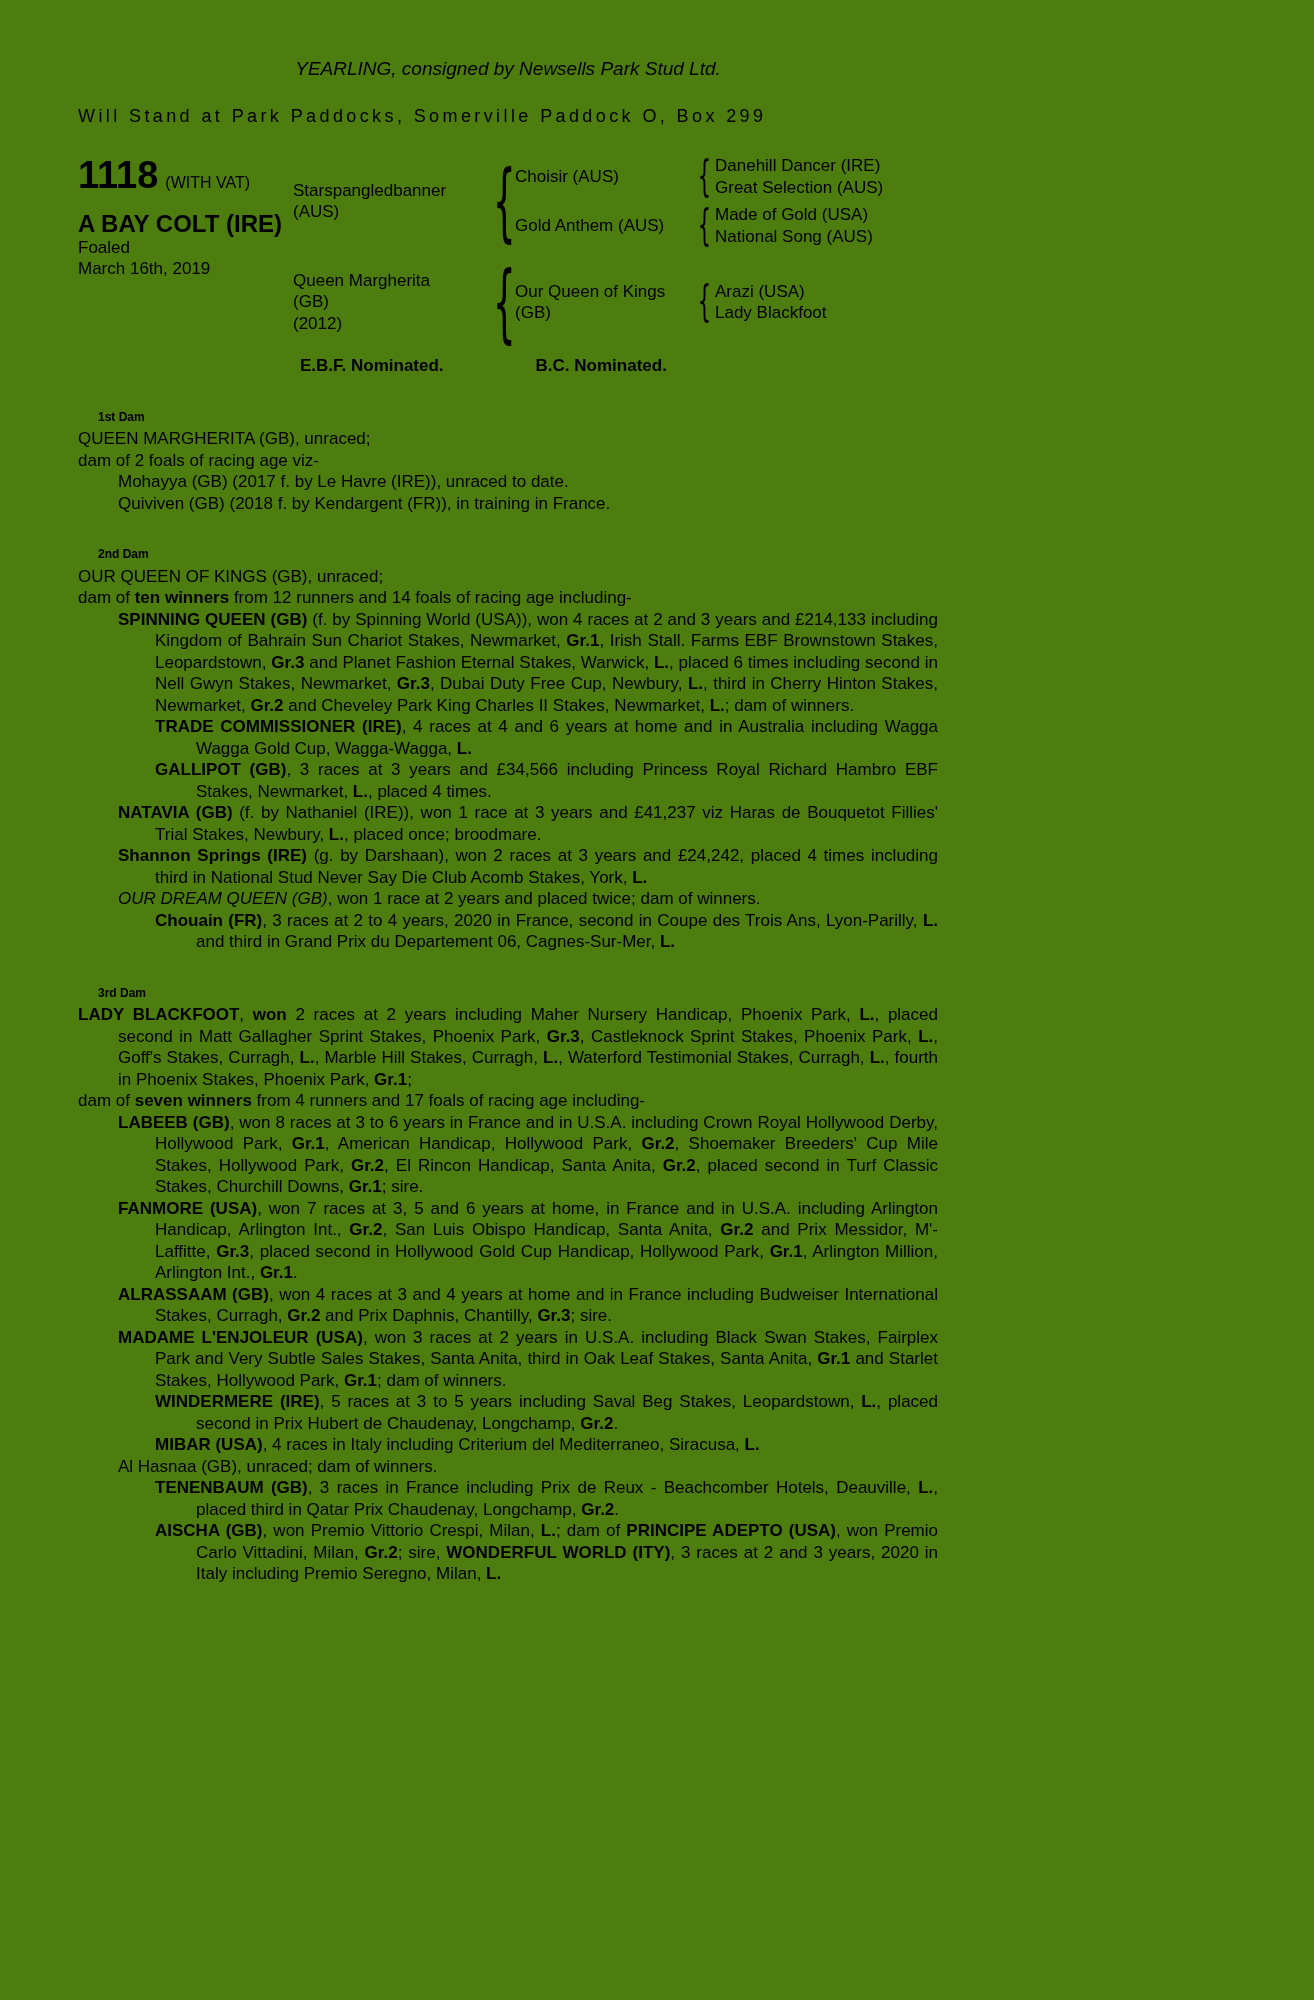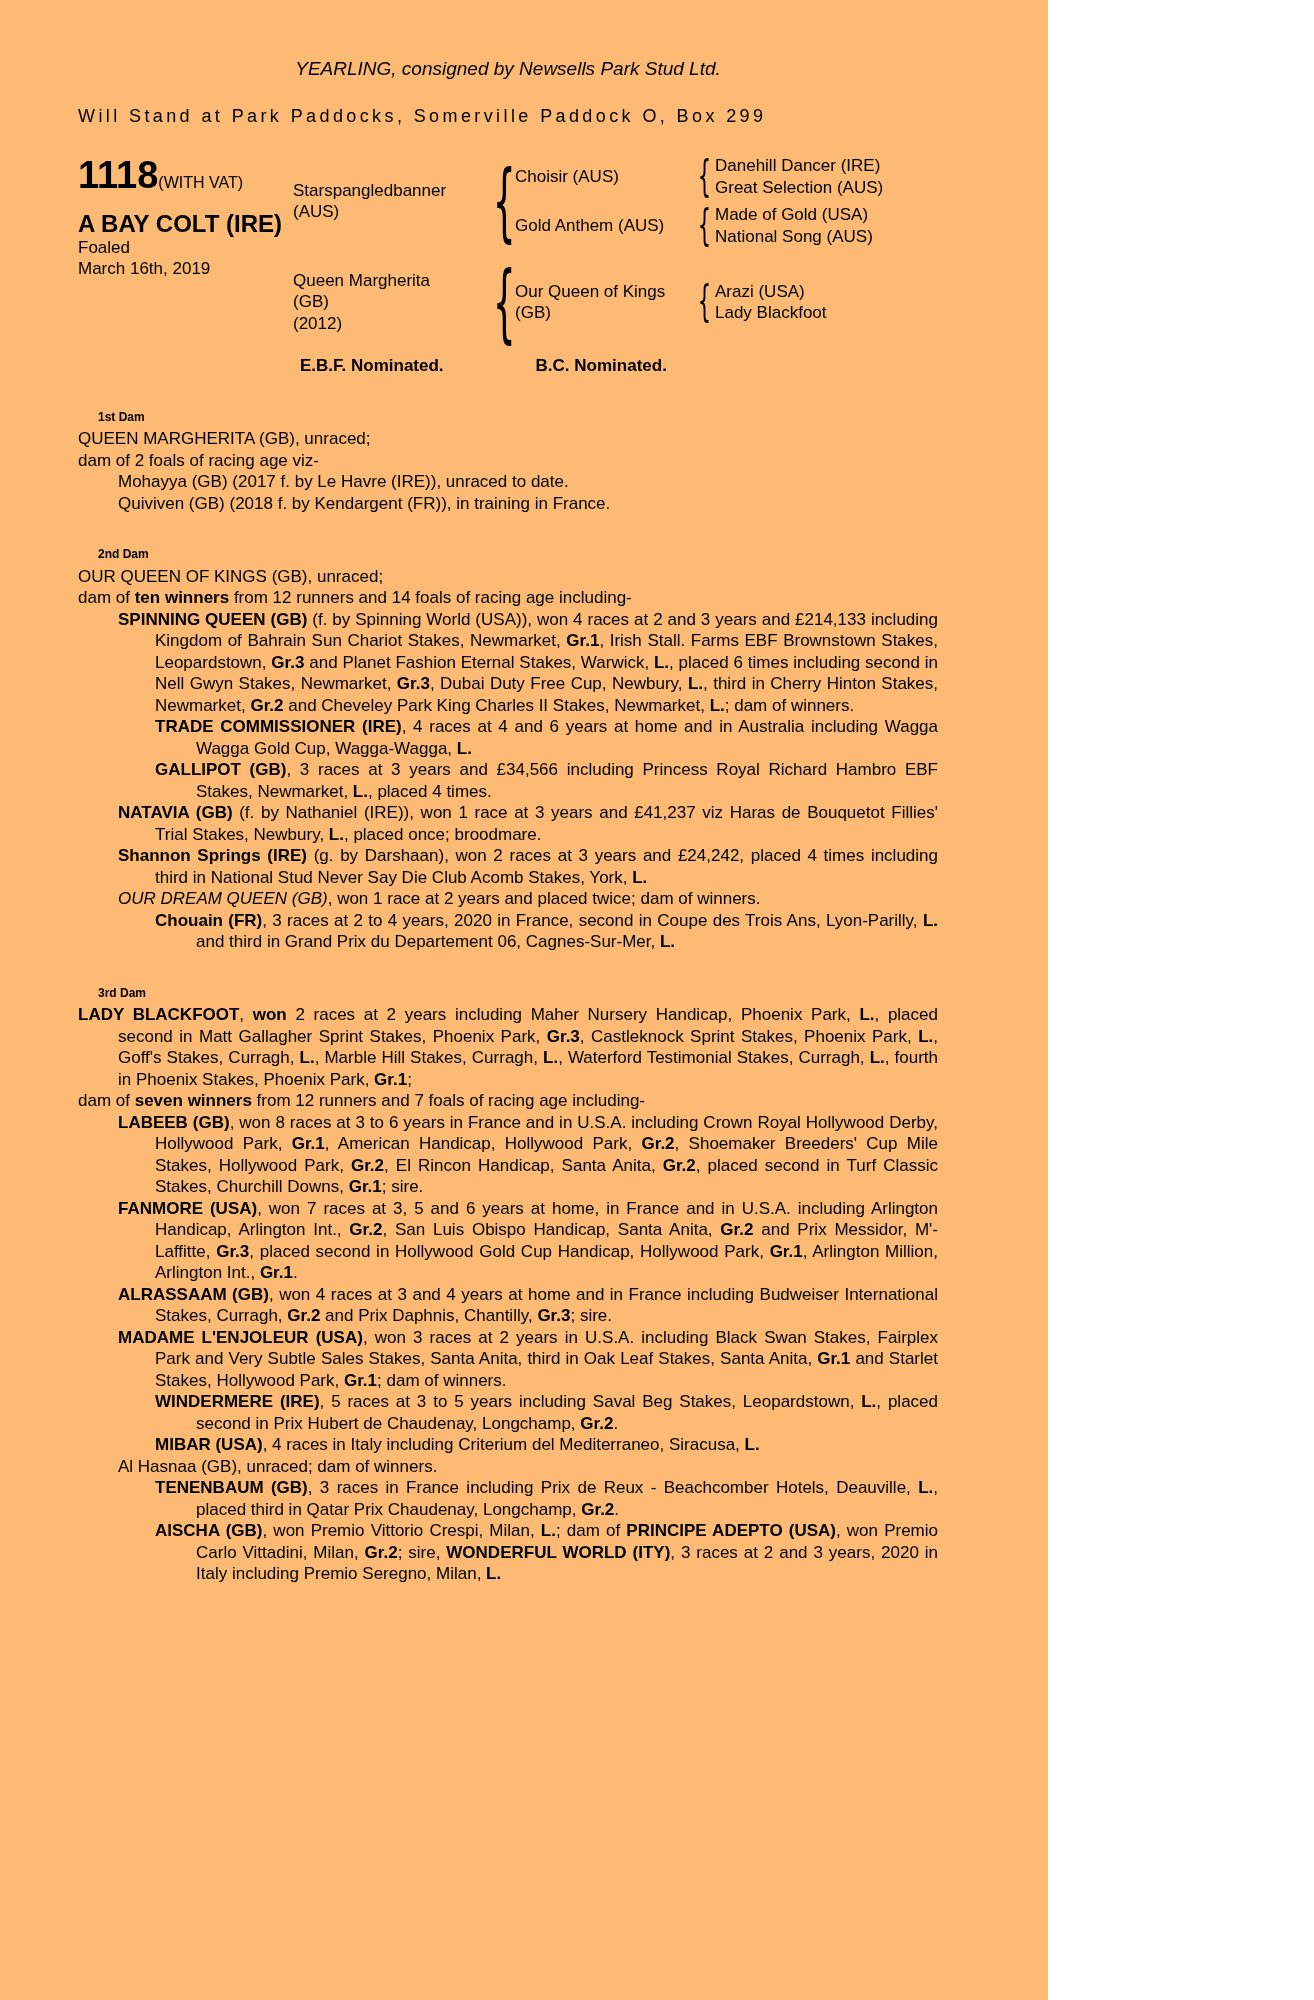--- a/index.html
+++ b/index.html
@@ -1,27 +1,27 @@
 <!DOCTYPE html>
 <html><head>
 <meta charset="utf-8">
 <title>Yearling Catalogue Page</title>
 <style>
   * { margin:0; padding:0; box-sizing:border-box; }
   html,body { background:#fff; }
-  .page { position:relative; width:1048px; height:2000px; background:#fdba74; color:#000;
+  .page { position:relative; width:1314px; height:2000px; background:#4d7c0f; color:#000;
           font-family:"Liberation Sans", sans-serif; overflow:hidden; }
   .content { position:absolute; left:78px; top:58px; width:860px; font-size:17px; line-height:21.5px; }
 
   .title { text-align:center; font-style:italic; font-size:19px; }
   .stand { margin-top:26px; font-weight:normal; font-size:18px; letter-spacing:3.4px; white-space:nowrap; }
 
   .ped-block { margin-top:28px; display:flex; }
   .lot-col { width:215px; flex:none; }
-  .lot-line { display:flex; align-items:baseline; }
+  .lot-line { display:flex; align-items:baseline; gap:7px; }
   .lot-number { font-weight:bold; font-size:38px; line-height:40px; }
   .lot-vat { font-size:16px; }
   .colt-desc { margin-top:18px; font-weight:bold; font-size:24px; }
   .foaled { margin-top:2px; }
 
   .tree { flex:1; }
   .half { display:flex; align-items:center; }
   .half + .half { margin-top:12px; }
   .parent { width:200px; flex:none; }
   .gps { flex:1; }
@@ -141,21 +141,21 @@
       <p class="p2"><span class="b">GALLIPOT (GB)</span><span>, 3 races at 3 years and £34,566 including Princess Royal Richard Hambro EBF Stakes, Newmarket, </span><span class="b">L.</span><span>, placed 4 times.</span></p>
       <p class="p1"><span class="b">NATAVIA (GB)</span><span> (f. by Nathaniel (IRE)), won 1 race at 3 years and £41,237 viz Haras de Bouquetot Fillies' Trial Stakes, Newbury, </span><span class="b">L.</span><span>, placed once; broodmare.</span></p>
       <p class="p1"><span class="b">Shannon Springs (IRE)</span><span> (g. by Darshaan), won 2 races at 3 years and £24,242, placed 4 times including third in National Stud Never Say Die Club Acomb Stakes, York, </span><span class="b">L.</span></p>
       <p class="p1"><span class="i">OUR DREAM QUEEN (GB)</span><span>, won 1 race at 2 years and placed twice; dam of winners.</span></p>
       <p class="p2"><span class="b">Chouain (FR)</span><span>, 3 races at 2 to 4 years, 2020 in France, second in Coupe des Trois Ans, Lyon-Parilly, </span><span class="b">L.</span><span> and third in Grand Prix du Departement 06, Cagnes-Sur-Mer, </span><span class="b">L.</span></p>
     </div>
 
     <div class="section">
       <h3>3rd Dam</h3>
       <p class="p0h"><span class="b">LADY BLACKFOOT</span><span>, </span><span class="b">won</span><span> 2 races at 2 years including Maher Nursery Handicap, Phoenix Park, </span><span class="b">L.</span><span>, placed second in Matt Gallagher Sprint Stakes, Phoenix Park, </span><span class="b">Gr.3</span><span>, Castleknock Sprint Stakes, Phoenix Park, </span><span class="b">L.</span><span>, Goff's Stakes, Curragh, </span><span class="b">L.</span><span>, Marble Hill Stakes, Curragh, </span><span class="b">L.</span><span>, Waterford Testimonial Stakes, Curragh, </span><span class="b">L.</span><span>, fourth in Phoenix Stakes, Phoenix Park, </span><span class="b">Gr.1</span><span>;</span></p>
-      <p class="p0"><span>dam of </span><span class="b">seven winners</span><span> from 12 runners and 7 foals of racing age including-</span></p>
+      <p class="p0"><span>dam of </span><span class="b">seven winners</span><span> from 4 runners and 17 foals of racing age including-</span></p>
       <p class="p1"><span class="b">LABEEB (GB)</span><span>, won 8 races at 3 to 6 years in France and in U.S.A. including Crown Royal Hollywood Derby, Hollywood Park, </span><span class="b">Gr.1</span><span>, American Handicap, Hollywood Park, </span><span class="b">Gr.2</span><span>, Shoemaker Breeders' Cup Mile Stakes, Hollywood Park, </span><span class="b">Gr.2</span><span>, El Rincon Handicap, Santa Anita, </span><span class="b">Gr.2</span><span>, placed second in Turf Classic Stakes, Churchill Downs, </span><span class="b">Gr.1</span><span>; sire.</span></p>
       <p class="p1"><span class="b">FANMORE (USA)</span><span>, won 7 races at 3, 5 and 6 years at home, in France and in U.S.A. including Arlington Handicap, Arlington Int., </span><span class="b">Gr.2</span><span>, San Luis Obispo Handicap, Santa Anita, </span><span class="b">Gr.2</span><span> and Prix Messidor, M'-Laffitte, </span><span class="b">Gr.3</span><span>, placed second in Hollywood Gold Cup Handicap, Hollywood Park, </span><span class="b">Gr.1</span><span>, Arlington Million, Arlington Int., </span><span class="b">Gr.1</span><span>.</span></p>
       <p class="p1"><span class="b">ALRASSAAM (GB)</span><span>, won 4 races at 3 and 4 years at home and in France including Budweiser International Stakes, Curragh, </span><span class="b">Gr.2</span><span> and Prix Daphnis, Chantilly, </span><span class="b">Gr.3</span><span>; sire.</span></p>
       <p class="p1"><span class="b">MADAME L'ENJOLEUR (USA)</span><span>, won 3 races at 2 years in U.S.A. including Black Swan Stakes, Fairplex Park and Very Subtle Sales Stakes, Santa Anita, third in Oak Leaf Stakes, Santa Anita, </span><span class="b">Gr.1</span><span> and Starlet Stakes, Hollywood Park, </span><span class="b">Gr.1</span><span>; dam of winners.</span></p>
       <p class="p2"><span class="b">WINDERMERE (IRE)</span><span>, 5 races at 3 to 5 years including Saval Beg Stakes, Leopardstown, </span><span class="b">L.</span><span>, placed second in Prix Hubert de Chaudenay, Longchamp, </span><span class="b">Gr.2</span><span>.</span></p>
       <p class="p2"><span class="b">MIBAR (USA)</span><span>, 4 races in Italy including Criterium del Mediterraneo, Siracusa, </span><span class="b">L.</span></p>
       <p class="p1"><span>Al Hasnaa (GB), unraced; dam of winners.</span></p>
       <p class="p2"><span class="b">TENENBAUM (GB)</span><span>, 3 races in France including Prix de Reux - Beachcomber Hotels, Deauville, </span><span class="b">L.</span><span>, placed third in Qatar Prix Chaudenay, Longchamp, </span><span class="b">Gr.2</span><span>.</span></p>
       <p class="p2"><span class="b">AISCHA (GB)</span><span>, won Premio Vittorio Crespi, Milan, </span><span class="b">L.</span><span>; dam of </span><span class="b">PRINCIPE ADEPTO (USA)</span><span>, won Premio Carlo Vittadini, Milan, </span><span class="b">Gr.2</span><span>; sire, </span><span class="b">WONDERFUL WORLD (ITY)</span><span>, 3 races at 2 and 3 years, 2020 in Italy including Premio Seregno, Milan, </span><span class="b">L.</span></p>
     </div>

